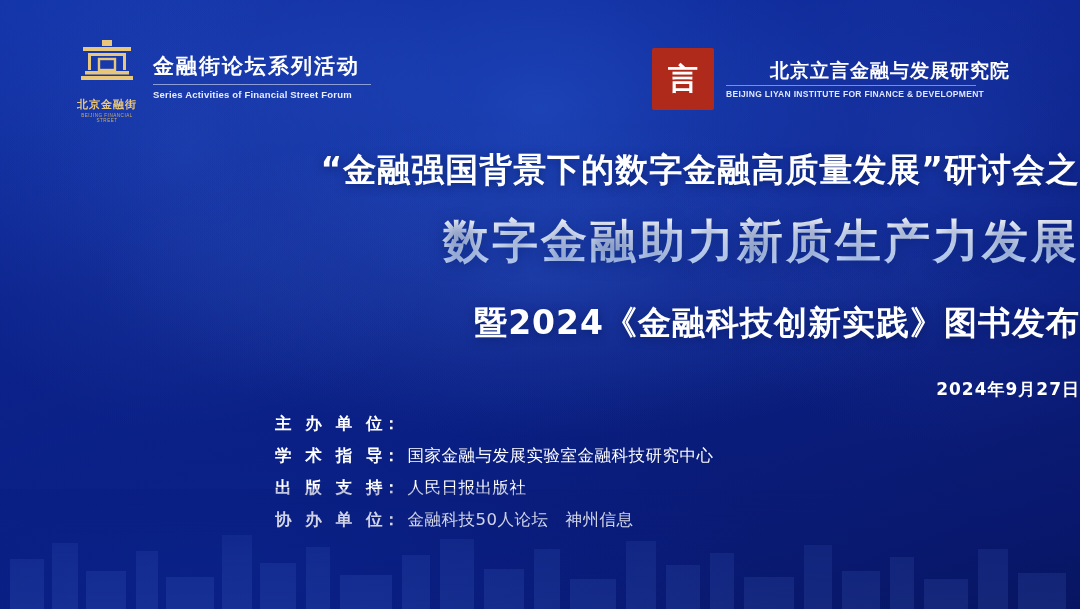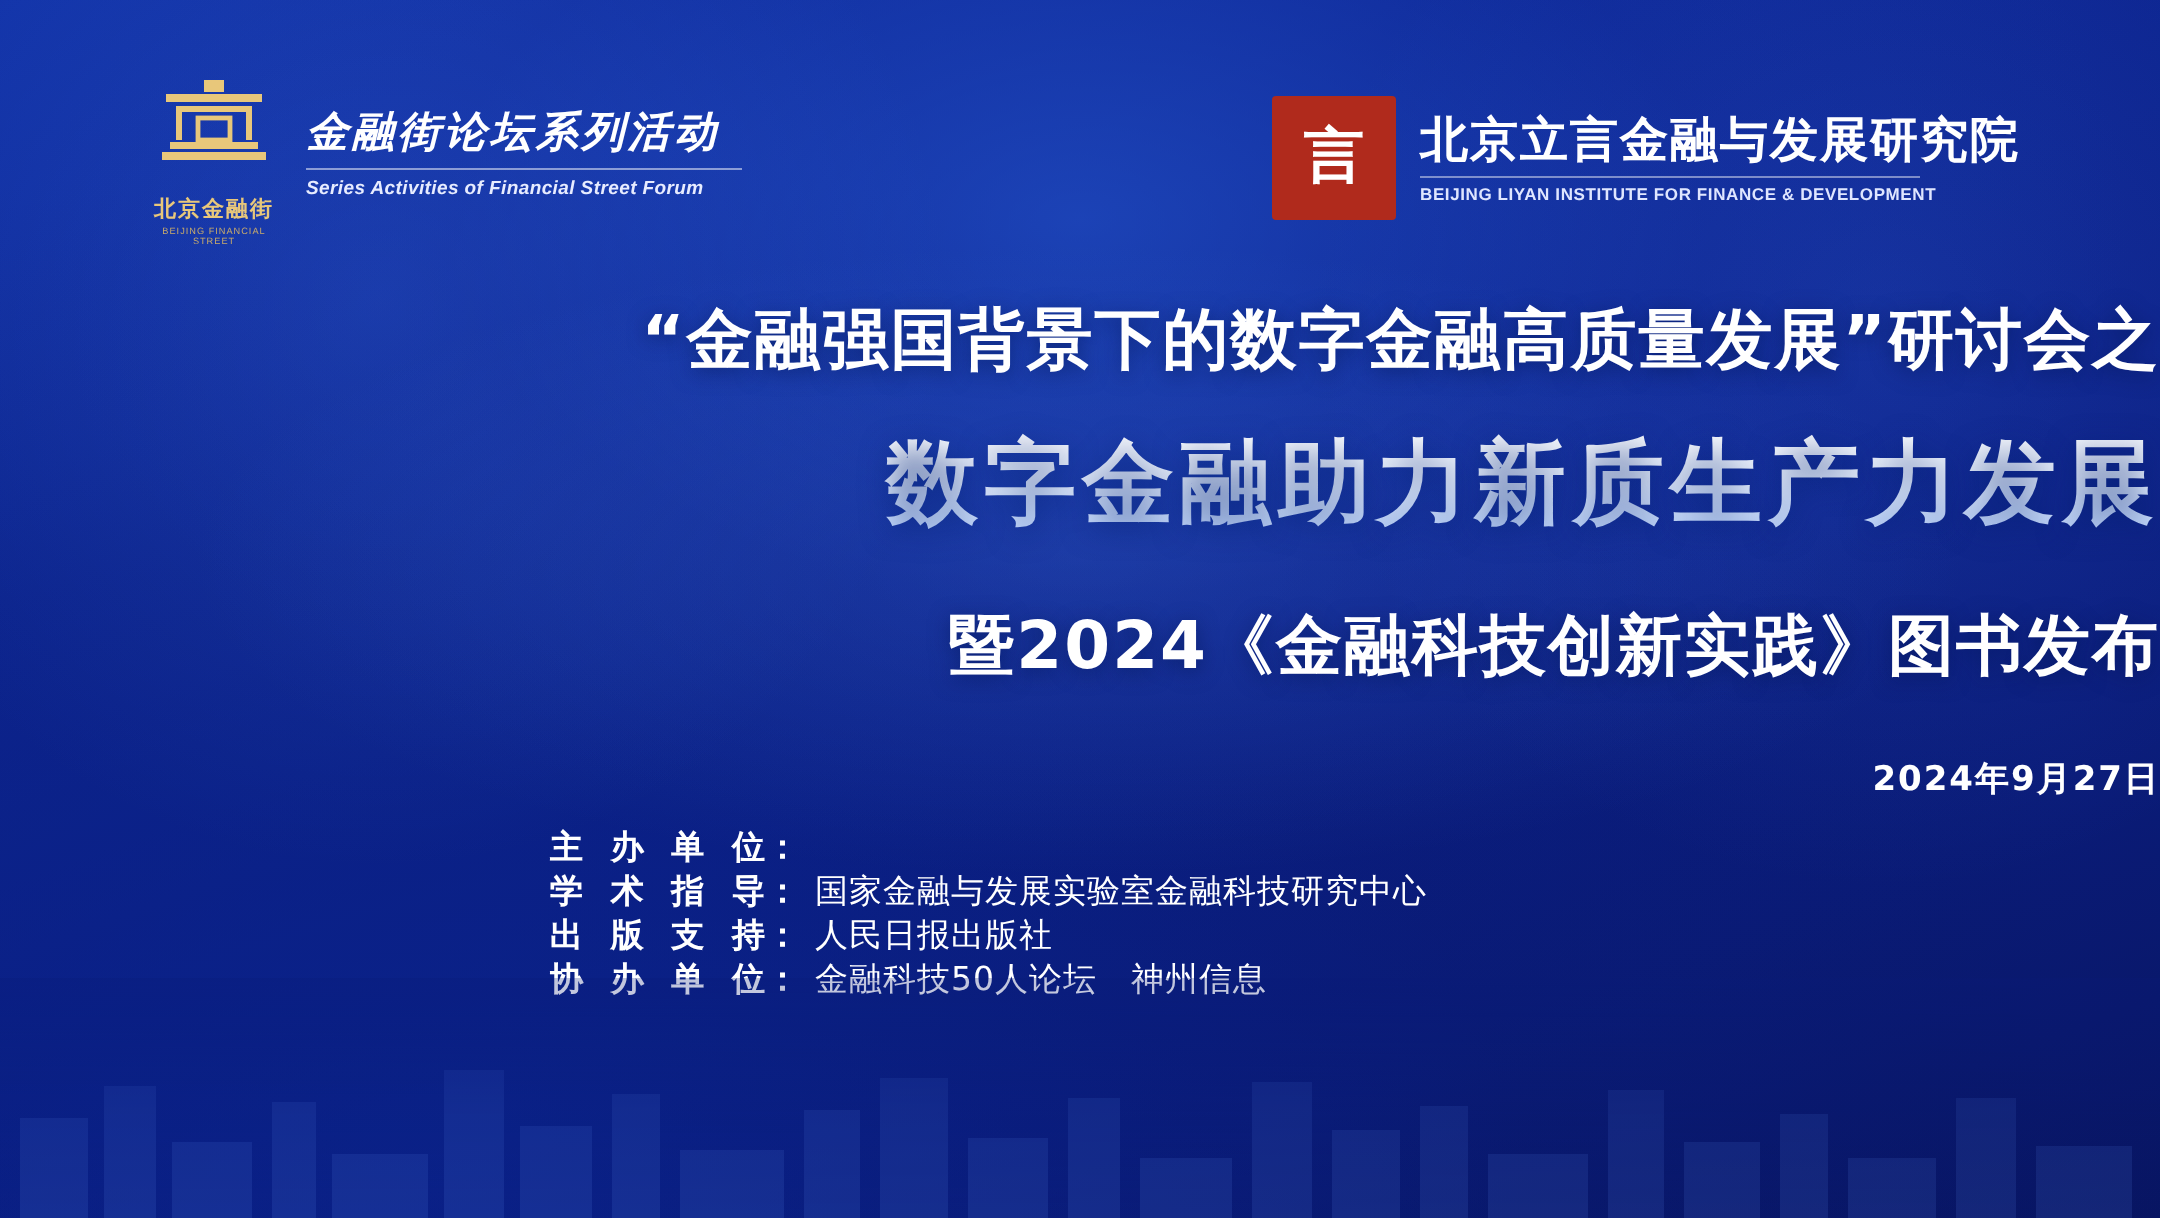--- a/index.html
+++ b/index.html
@@ -30,40 +30,41 @@
   .logo-left{position:absolute;left:75px;top:40px;display:flex;align-items:center;gap:14px;}
   .gate-mark{width:64px;height:72px;position:relative;}
   .gate-mark .mtxt{
     position:absolute;left:0;bottom:0;width:64px;text-align:center;
     color:#e8c77a;font-size:11px;letter-spacing:1px;font-weight:bold;
   }
   .gate-mark .mtxt2{
     position:absolute;left:0;bottom:-11px;width:64px;text-align:center;
     color:#c9ab6a;font-size:4.6px;letter-spacing:.5px;
   }
-  .logo-left-text{padding-top:2px;font-style:italic;}
+  .logo-left-text{padding-top:2px;}
   .logo-left-text .cn{
     color:#ffffff;font-size:21px;font-weight:bold;letter-spacing:2px;line-height:1.15;
     font-family:"DejaVu Sans","Liberation Sans",sans-serif;
   }
   .logo-left-text .rule{width:218px;height:1px;background:rgba(255,255,255,.5);margin:5px 0 4px;}
   .logo-left-text .en{color:#e7ecff;font-size:9.5px;letter-spacing:.2px;font-weight:bold;}
 
   .logo-right{position:absolute;right:70px;top:48px;display:flex;align-items:center;gap:12px;}
   .seal{
     width:56px;height:56px;border:3px solid #b02a1c;background:#b02a1c;
     display:flex;align-items:center;justify-content:center;border-radius:2px;
   }
   .seal span{
     color:#ffffff;font-size:30px;font-weight:bold;line-height:1;
     font-family:"DejaVu Sans","Liberation Sans",sans-serif;
   }
   .logo-right-text .cn{
-    color:#ffffff;font-size:24px;font-weight:bold;letter-spacing:1px;line-height:1.2;
-    font-family:"DejaVu Sans","Liberation Sans",sans-serif;
+    color:#ffffff;font-size:19px;font-weight:bold;letter-spacing:1px;line-height:1.2;
+    font-family:"DejaVu Sans","Liberation Sans",sans-serif;
+    margin-left:44px;
   }
   .logo-right-text .rule{width:250px;height:1px;background:rgba(255,255,255,.45);margin:4px 0 3px;}
   .logo-right-text .en{color:#dfe6ff;font-size:8.5px;letter-spacing:.3px;font-weight:bold;}
 
   
   .titles{position:absolute;left:0;top:148px;width:1080px;text-align:right;}
   .title-line1{
     color:#ffffff;font-size:33px;font-weight:bold;letter-spacing:1px;
     font-family:"DejaVu Sans","Liberation Sans",sans-serif;
     text-shadow:0 2px 10px rgba(0,20,80,.55);
@@ -84,21 +85,21 @@
   }
   .event-date{
     margin-top:32px;color:#ffffff;font-size:17px;font-weight:bold;letter-spacing:1px;
     font-family:"DejaVu Sans","Liberation Sans",sans-serif;
     padding-left:16px;
   }
 
   
   .credits{
     position:absolute;left:0;top:413px;width:1080px;
-    display:flex;flex-direction:column;align-items:center;
+    display:flex;flex-direction:column;align-items:center;gap:10px;
   }
   .credit-row{display:flex;align-items:baseline;width:530px;}
   .credit-label{
     width:108px;text-align:justify;text-align-last:justify;
     color:#ffffff;font-size:16.5px;font-weight:bold;letter-spacing:.5px;
     font-family:"DejaVu Sans","Liberation Sans",sans-serif;
   }
   .credit-colon{color:#ffffff;font-size:16.5px;font-weight:bold;margin-right:8px;}
   .credit-value{
     color:#ffffff;font-size:16.5px;letter-spacing:.5px;

